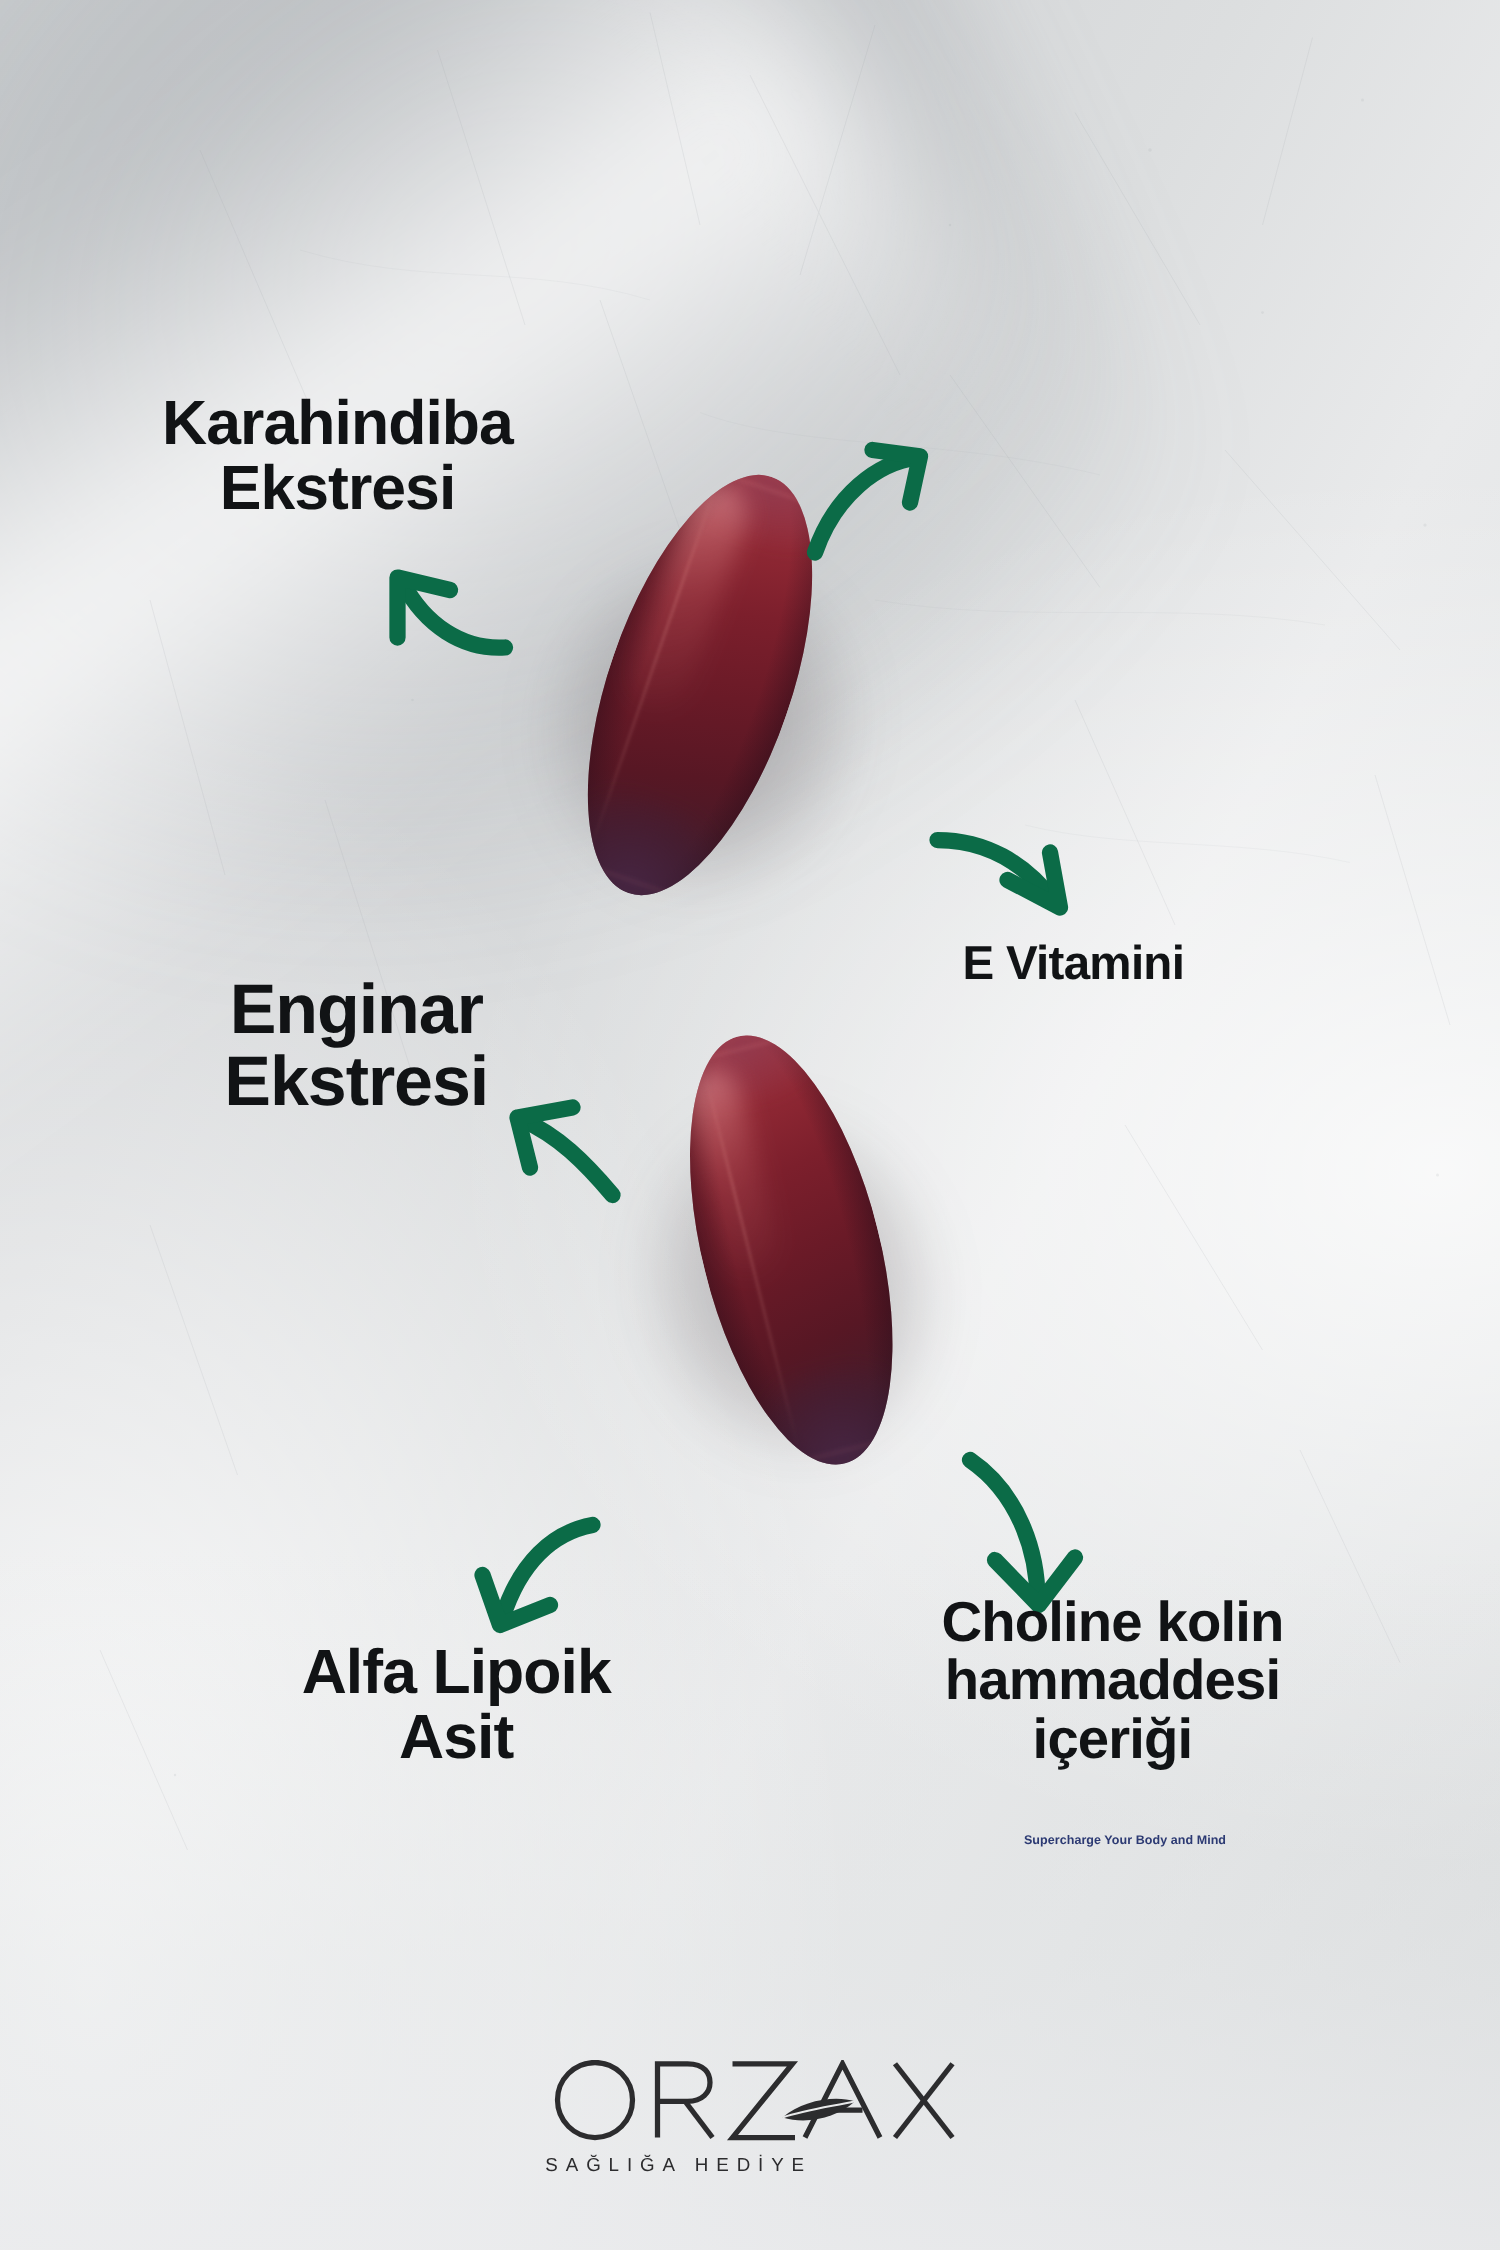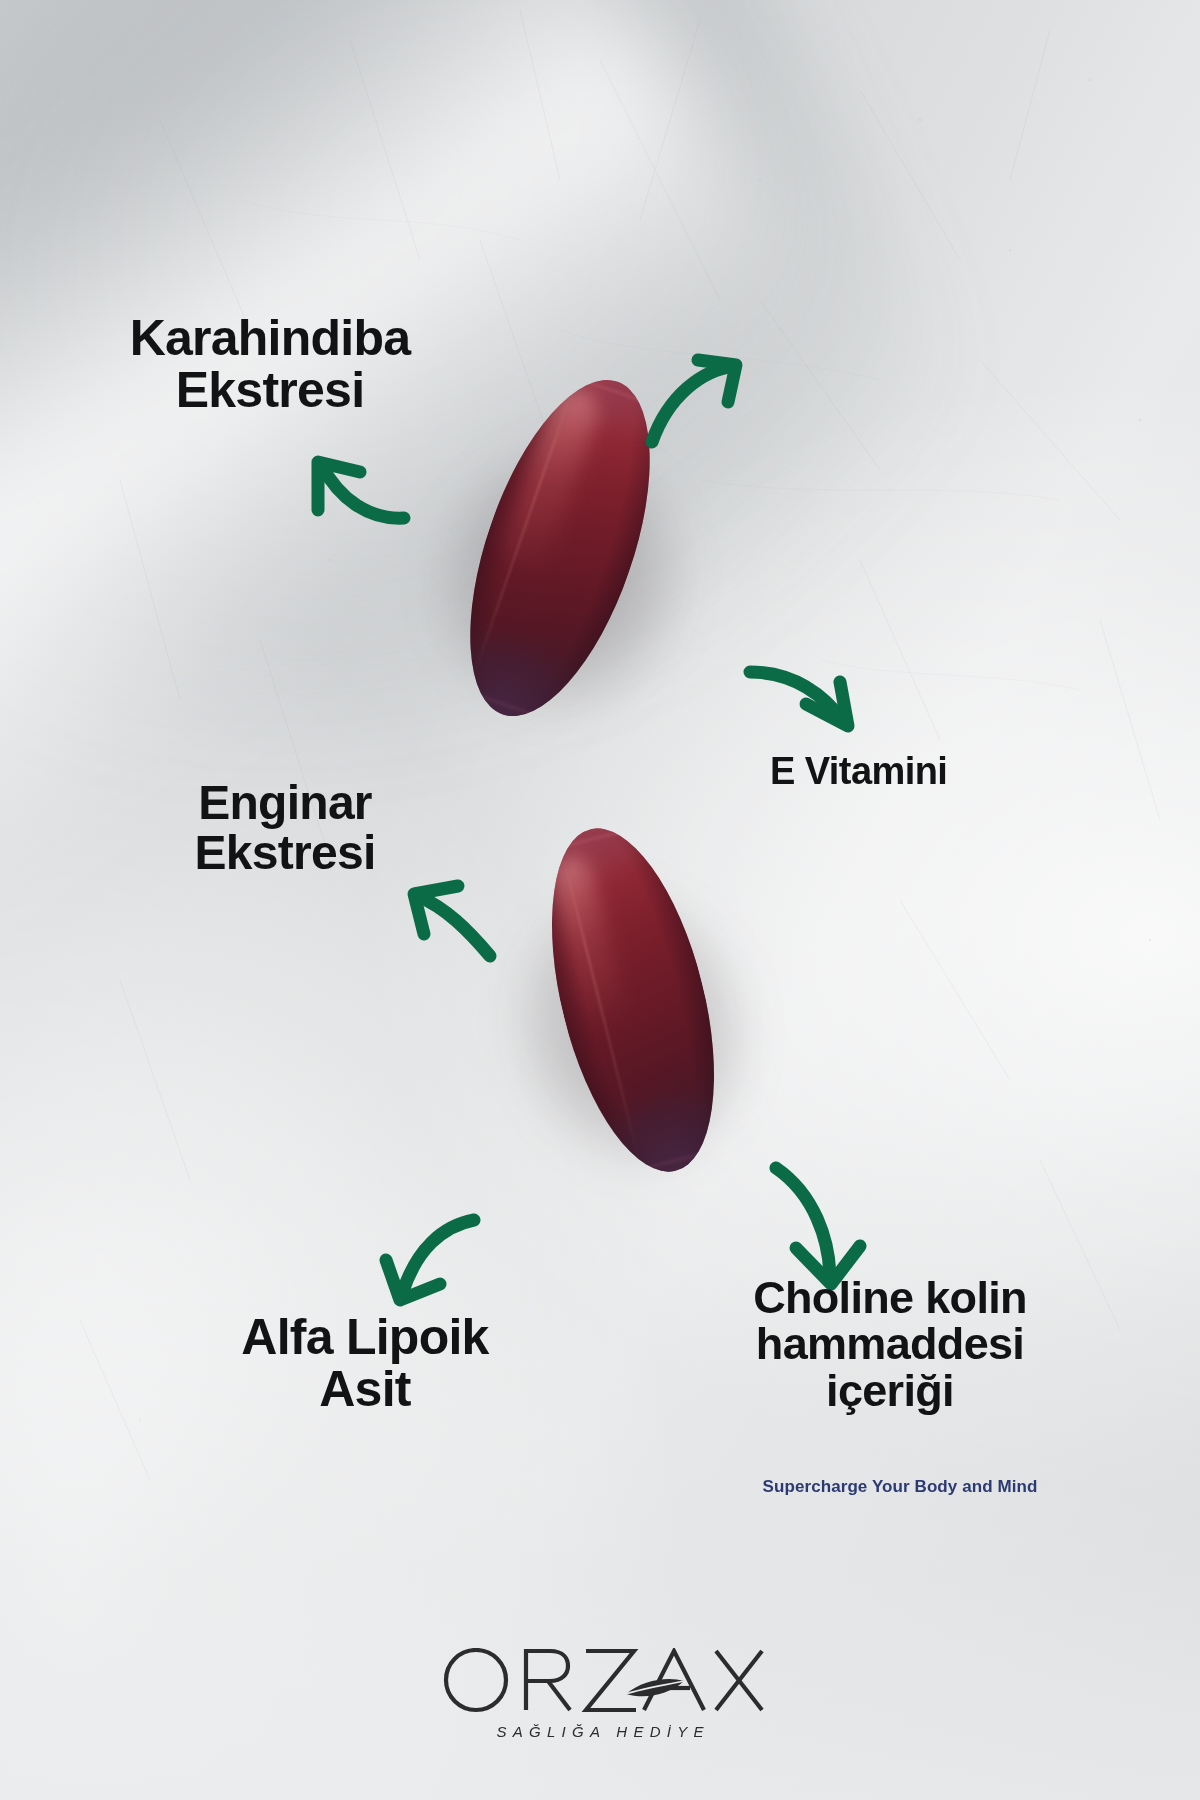--- a/index.html
+++ b/index.html
@@ -139,21 +139,21 @@
     position: absolute;
     color: #111315;
     font-weight: 700;
     line-height: 1.04;
     letter-spacing: -0.015em;
     white-space: pre-line;
   }
   .label.lbl-karahindiba { left: 70px;  top: 312px;  width: 400px; font-size: 50px; text-align: center; }
   .label.lbl-silibin     { left: 780px; top: 312px;  width: 300px; font-size: 50px; text-align: left; }
   .label.lbl-evitamini   { left: 770px; top: 752px;  width: 330px; font-size: 38px; text-align: left; }
-  .label.lbl-enginar     { left: 130px; top: 778px;  width: 310px; font-size: 48px; text-align: center; }
+  .label.lbl-enginar     { left: 130px; top: 778px;  width: 310px; font-size: 56px; text-align: center; }
   .label.lbl-alfa        { left: 185px; top: 1311px; width: 360px; font-size: 50px; text-align: center; }
   .label.lbl-patentli    { left: 680px; top: 1275px; width: 420px; font-size: 45px; text-align: center; line-height: 1.03; }
 
   
   .arrow { position: absolute; }
 
   
   .vitacholine {
     position: absolute;
     left: 740px; top: 1455px;
@@ -169,34 +169,32 @@
     line-height: 1;
     position: relative;
   }
   .vc-reg {
     font-size: 13px;
     color: #28336b;
     vertical-align: super;
     font-weight: 400;
   }
   .vc-tag {
-    margin-top: 22px;
-    font-size: 17px;
+    margin-top: 12px;
+    font-size: 10px;
     font-weight: 700;
     color: #2c3a73;
     letter-spacing: 0.005em;
   }
 
   
   .orzax {
     position: absolute;
     left: 430px; top: 1648px;
     width: 340px;
-    text-align: center;
-    font-style: italic;
   }
   .orzax-tag {
     margin-top: 5px;
     font-size: 15px;
     color: #2c2c2e;
     letter-spacing: 0.42em;
     font-weight: 400;
     text-indent: 0.42em;
   }
 </style>

